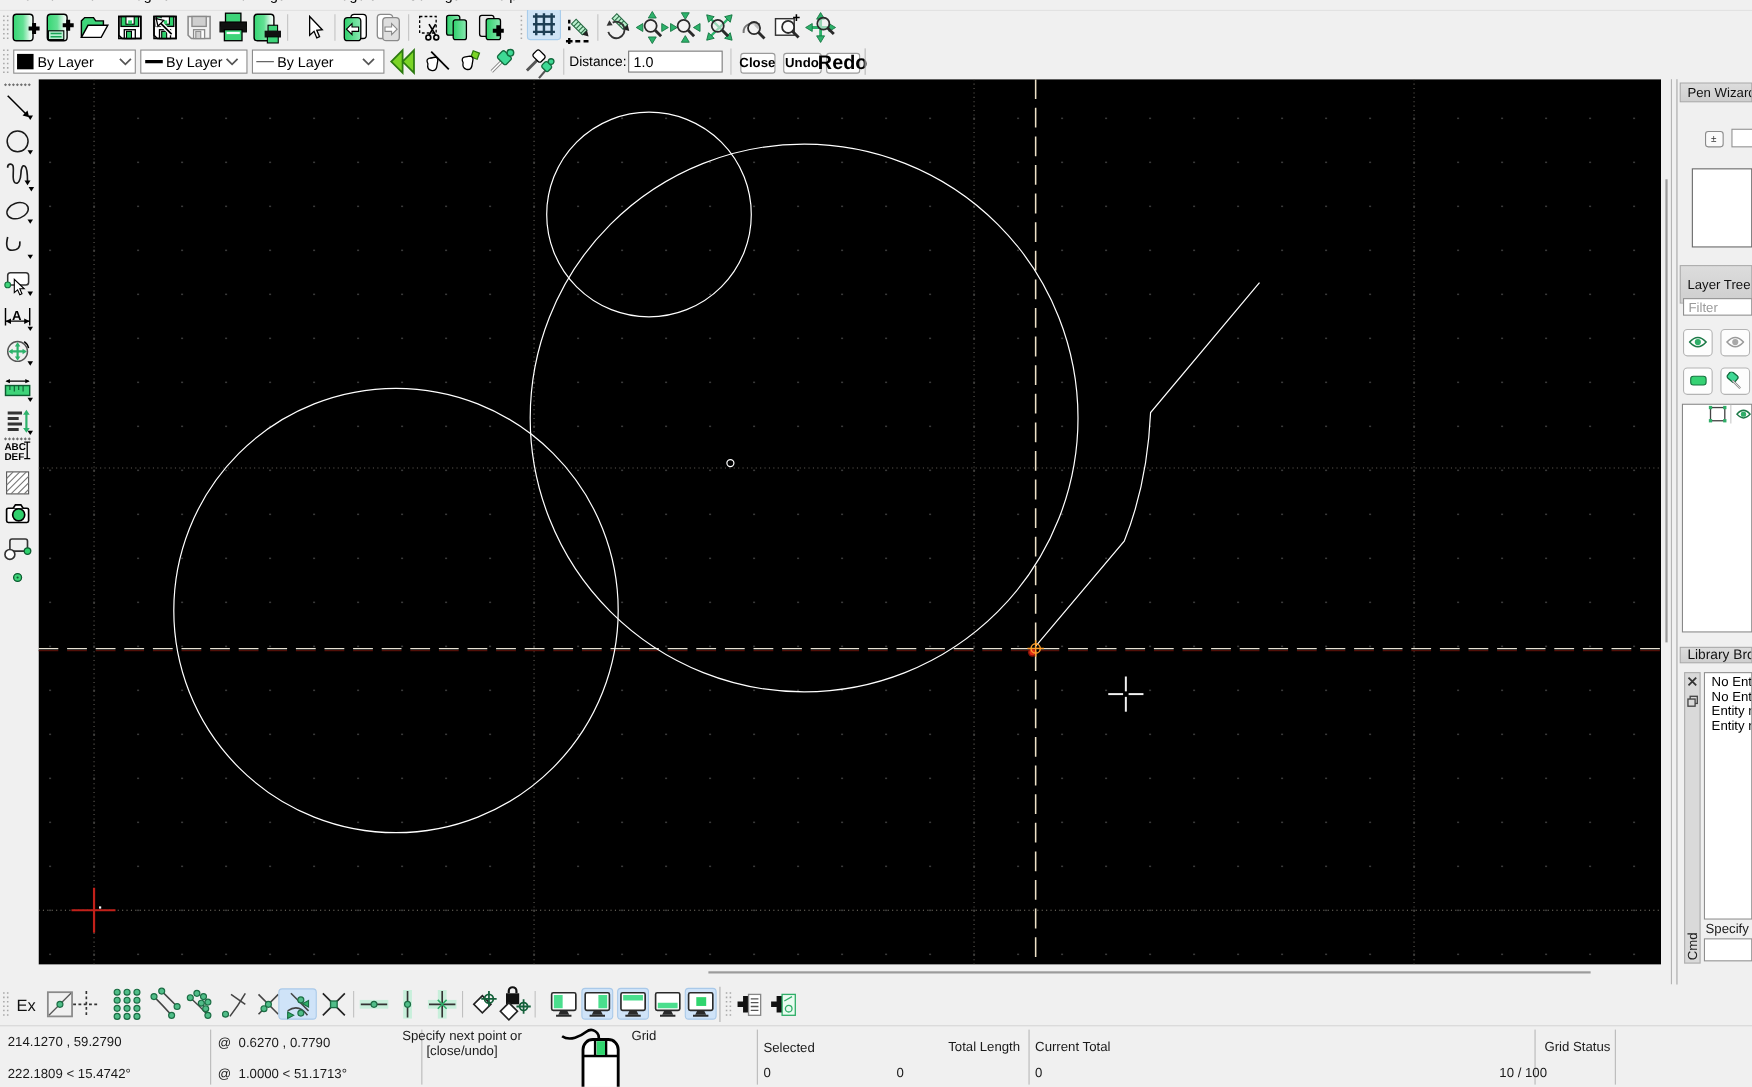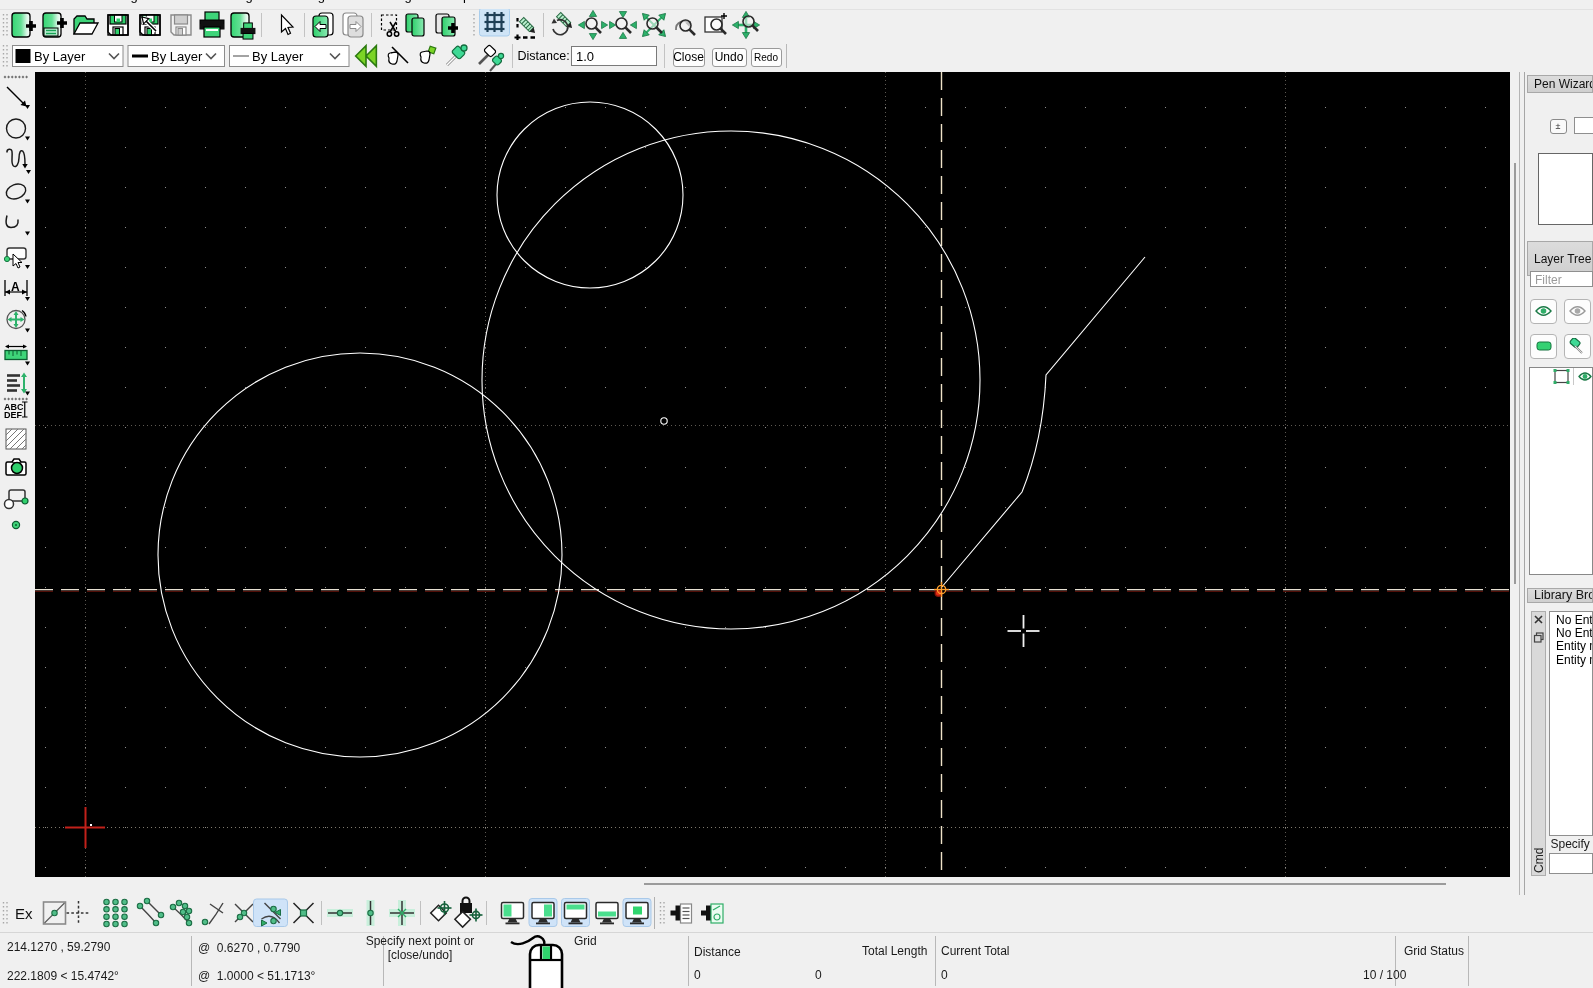--- a/index.html
+++ b/index.html
@@ -1,17 +1,17 @@
 <!DOCTYPE html>
 <html><head><meta charset="utf-8">
 <style>
 html,body{margin:0;padding:0;width:1593px;height:988px;overflow:hidden;background:#f0f0f0;font-family:"Liberation Sans",sans-serif;}
 .abs{position:absolute;}
 .sep{position:absolute;width:1px;background:#b8b8b8;}
-.btn{position:absolute;background:#fdfdfd;border:1px solid #9a9a9a;border-radius:3px;color:#000;display:flex;align-items:center;justify-content:center;font-size:13px;}
+.btn{position:absolute;background:#fdfdfd;border:1px solid #9a9a9a;border-radius:3px;color:#000;display:flex;align-items:center;justify-content:center;font-size:13px;font-weight:bold;}
 .hdr{position:absolute;background:linear-gradient(#dcdcdc,#cfcfcf);border:1px solid #a8a8a8;font-size:12px;color:#111;padding-left:6px;display:flex;align-items:center;box-sizing:border-box;white-space:nowrap;overflow:hidden;}
 .whitebox{position:absolute;background:#fff;border:1px solid #8f8f8f;box-sizing:border-box;}
 .stxt{position:absolute;font-size:12px;color:#1a1a1a;white-space:nowrap;}
 </style></head>
 <body>
 
 <div class="abs" style="left:0;top:0;width:1593px;height:9px;background:#f0f0f0;border-bottom:1px solid #e2e2e2;overflow:hidden">
 <div class="abs" style="left:8px;top:-12px;font-size:13px;color:#000;letter-spacing:0px;white-space:nowrap">File &nbsp;Edit &nbsp;&nbsp;View &nbsp;&nbsp;&nbsp;Plugins &nbsp;&nbsp;&nbsp;&nbsp;&nbsp;&nbsp;&nbsp;&nbsp;&nbsp;&nbsp;&nbsp;&nbsp;&nbsp;Drawings &nbsp;&nbsp;&nbsp;&nbsp;&nbsp;&nbsp;&nbsp;&nbsp;&nbsp;Widgets &nbsp;&nbsp;&nbsp;&nbsp;&nbsp;&nbsp;&nbsp;Settings &nbsp;&nbsp;&nbsp;&nbsp;&nbsp;&nbsp;Help</div>
 </div>
 
@@ -307,21 +307,21 @@
       </g>
     </g>
 <line x1="512.5" y1="4" x2="512.5" y2="28" stroke="#c3c3c3"></line>
 <text x="517.5" y="20" font-size="12.5">Distance:</text>
 <rect x="571.5" y="6.5" width="85" height="19" fill="#fff" stroke="#7a7a7a"></rect>
 <text x="576" y="20.5" font-size="13">1.0</text>
 <line x1="664.5" y1="4" x2="664.5" y2="28" stroke="#c3c3c3"></line>
 </svg>
 <div class="btn" style="left:672.5px;top:47.5px;width:30px;height:17px;font-size:12px">Close</div>
 <div class="btn" style="left:711.5px;top:47.5px;width:33px;height:17px;font-size:12px">Undo</div>
-<div class="btn" style="left:750.5px;top:47.5px;width:29px;height:17px;font-size:10px">Redo</div>
+<div class="btn" style="left:750.5px;top:47.5px;width:29px;height:17px;font-size:18px">Redo</div>
 <div class="sep" style="left:786px;top:44px;height:24px"></div>
 
 <svg class="abs" style="left:0;top:72px" width="35" height="823" viewBox="0 0 35 823">
 <rect x="0" y="0" width="35" height="823" fill="#f0f0f0"></rect>
 <defs>
       <g id="dd">
         <path d="M0,0 h5 l-5,5 z" fill="#000" transform="rotate(-90 2.5 2.5)"></path>
       </g>
 <path id="ddt" d="M0,0 l5,0 l-2.5,4 z"></path>
     </defs>
@@ -777,20 +777,20 @@
 <div class="stxt" style="left:340px;top:948px;width:160px;text-align:center">[close/undo]</div>
 <svg class="abs" style="left:500px;top:933px" width="80" height="55" viewBox="0 0 80 55">
 <path d="M44,13 C46,5 38,1 33,5 C28,9 18,14 11,9" fill="none" stroke="#000" stroke-width="2.4"></path>
 <rect x="30" y="12" width="32" height="52" rx="9" fill="#fff" stroke="#000" stroke-width="2.6"></rect>
 <line x1="30" y1="27" x2="62" y2="27" stroke="#000" stroke-width="2.2"></line>
 <line x1="41" y1="12" x2="41" y2="27" stroke="#000" stroke-width="2.2"></line>
 <line x1="51" y1="12" x2="51" y2="27" stroke="#000" stroke-width="2.2"></line>
 <rect x="42.5" y="13.5" width="7.5" height="12.5" fill="#30d56e"></rect>
 </svg>
 <div class="stxt" style="left:574px;top:933.5px">Grid</div>
-<div class="stxt" style="left:694px;top:945px">Distance</div>
+<div class="stxt" style="left:694px;top:945px">Selected</div>
 <div class="stxt" style="left:694px;top:968px">0</div>
 <div class="stxt" style="left:862px;top:944px">Total Length</div>
 <div class="stxt" style="left:815px;top:968px">0</div>
 <div class="stxt" style="left:941px;top:944px">Current Total</div>
 <div class="stxt" style="left:941px;top:968px">0</div>
 <div class="stxt" style="left:1404px;top:944px">Grid Status</div>
 <div class="stxt" style="left:1363px;top:968px">10 / 100</div>
 
 </body></html>

